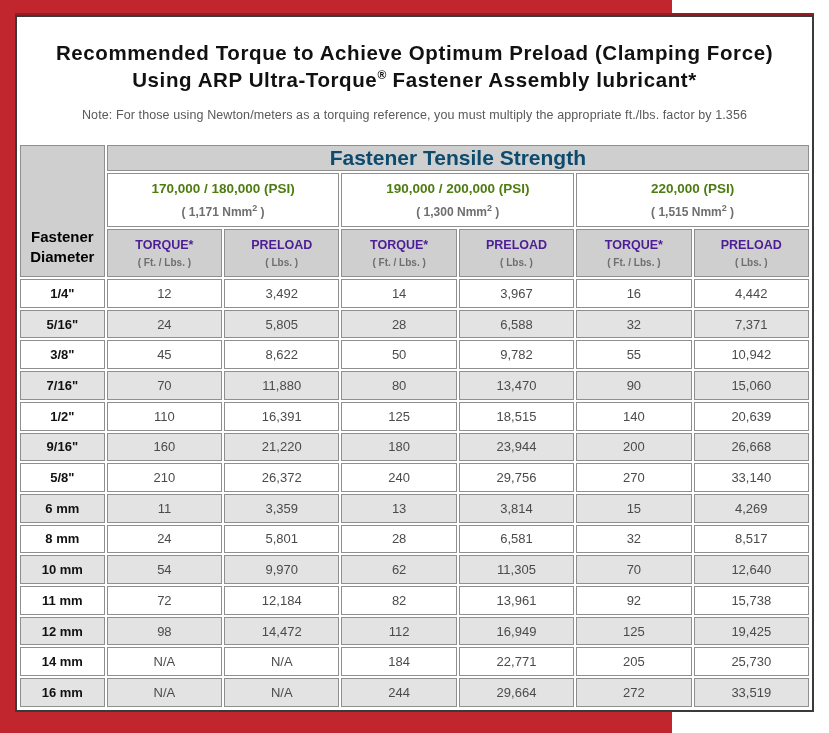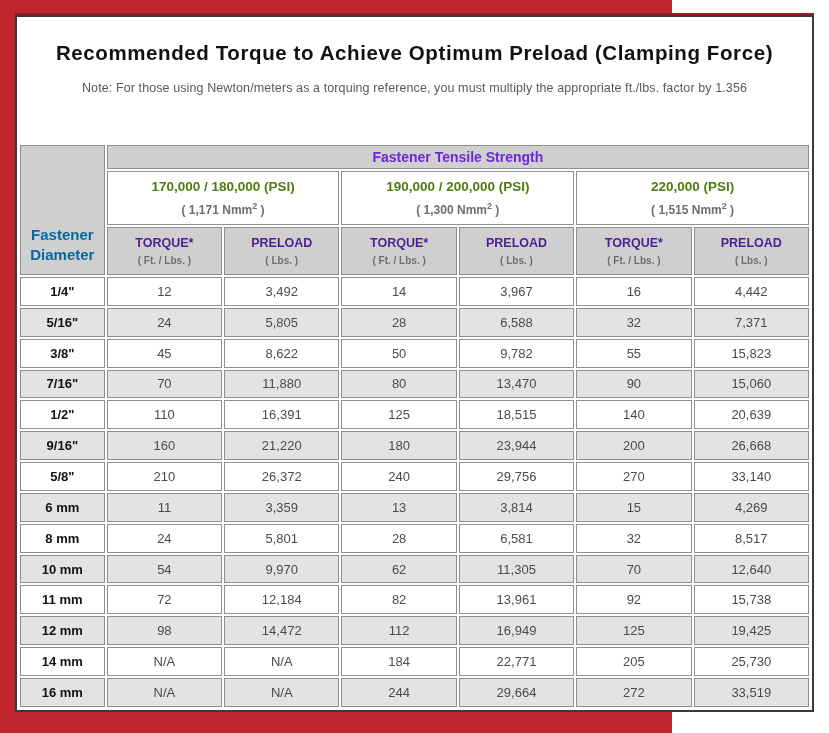--- a/index.html
+++ b/index.html
@@ -65,26 +65,26 @@
   .hdr { background: #cfcfcf; }
   .r-top { height: 24px; }
   .r-psi { height: 54px; }
   .r-units { height: 48px; }
   .corner {
     vertical-align: bottom !important;
     padding-bottom: 9px !important;
     font-weight: bold;
     font-size: 15px;
     line-height: 1.32;
-    color: #0369a1;
+    color: #000000;
   }
   .tensile {
     font-weight: bold;
-    font-size: 14px;
-    color: #6d28d9;
+    font-size: 21px;
+    color: #0c4a6e;
   }
   .psi-cell { background: #ffffff; }
   .psi-main {
     font-weight: bold;
     font-size: 13.5px;
     color: #4d7c0f;
     margin-bottom: 7px;
   }
   .psi-sub {
     font-size: 12px;
@@ -115,20 +115,21 @@
   tbody tr.stripe th.diam, tbody tr.stripe td.val { background: #e3e3e3; }
 </style>
 </head>
 <body>
 
 <div class="frame">
   <div class="panel">
 
     <div class="title">
       <div>Recommended Torque to Achieve Optimum Preload (Clamping Force)</div>
+      <div><span>Using ARP Ultra-Torque</span><sup>®</sup><span> Fastener Assembly lubricant*</span></div>
     </div>
 
     <div class="note">Note: For those using Newton/meters as a torquing reference, you must multiply the appropriate ft./lbs. factor by 1.356</div>
 
     <div class="table-area">
       <table class="spec">
         <colgroup>
           <col style="width:10.9%">
           <col style="width:14.85%">
             <col style="width:14.85%">
@@ -205,21 +206,21 @@
     <td class="val">32</td>
     <td class="val">7,371</td>
   </tr>
             <tr>
     <th class="diam">3/8"</th>
     <td class="val">45</td>
     <td class="val">8,622</td>
     <td class="val">50</td>
     <td class="val">9,782</td>
     <td class="val">55</td>
-    <td class="val">15,823</td>
+    <td class="val">10,942</td>
   </tr>
             <tr class="stripe">
     <th class="diam">7/16"</th>
     <td class="val">70</td>
     <td class="val">11,880</td>
     <td class="val">80</td>
     <td class="val">13,470</td>
     <td class="val">90</td>
     <td class="val">15,060</td>
   </tr>

